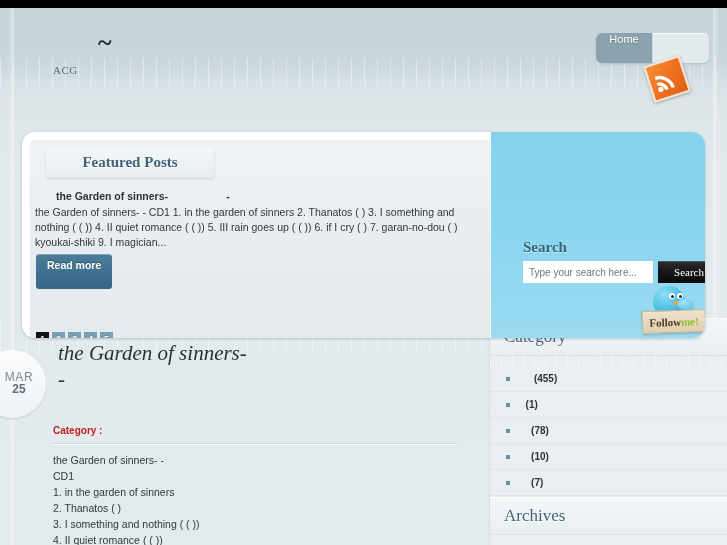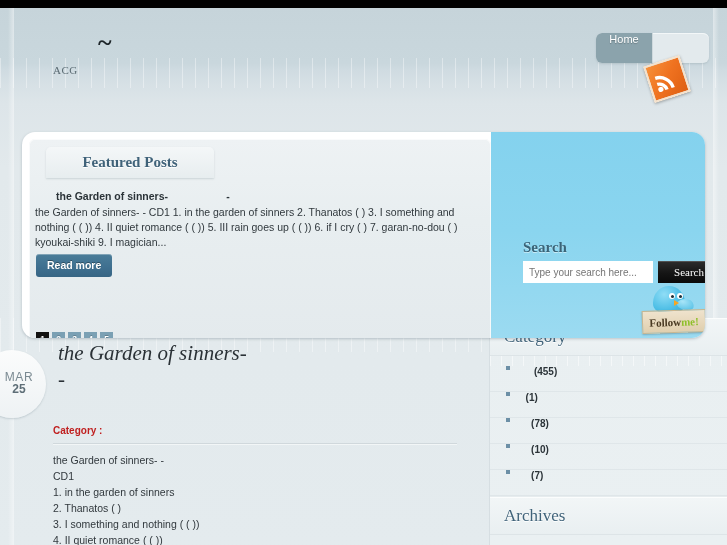--- a/index.html
+++ b/index.html
@@ -200,21 +200,21 @@
     top: 66px;
     width: 448px;
     font-size: 10.5px;
     line-height: 15px;
     color: #30383d;
   }
   .read-more {
     position: absolute;
     left: 7px;
     top: 115px;
-    padding: 5px 11px 6px;
+    padding: 5px 11px 18px;
     background: linear-gradient(to bottom, #4b7d99 0%, #3f7090 55%, #376584 100%);
     border-radius: 3px;
     color: #ffffff;
     font-size: 10.5px;
     font-weight: bold;
     text-shadow: 0 -1px 0 rgba(0,0,0,0.35);
     box-shadow: inset 0 1px 0 rgba(255,255,255,0.3);
   }
   .pager {
     position: absolute;
@@ -464,20 +464,21 @@
     background-image: repeating-linear-gradient(to right,
         rgba(255,255,255,0.5) 0px, rgba(255,255,255,0.5) 1px,
         rgba(255,255,255,0) 1px, rgba(255,255,255,0) 11px);
   }
   .cat-list { margin: 0; padding: 0; list-style: none; }
   .cat-item {
     position: relative;
     height: 25px;
     border-bottom: 1px solid #dfe6e9;
     display: flex;
+    align-items: center;
     padding-left: 16px;
   }
   .cat-bullet {
     width: 4px; height: 4px;
     background: #6c8fa6;
     margin-right: 10px;
     flex: 0 0 auto;
   }
   .cat-label {
     font-size: 10px;

